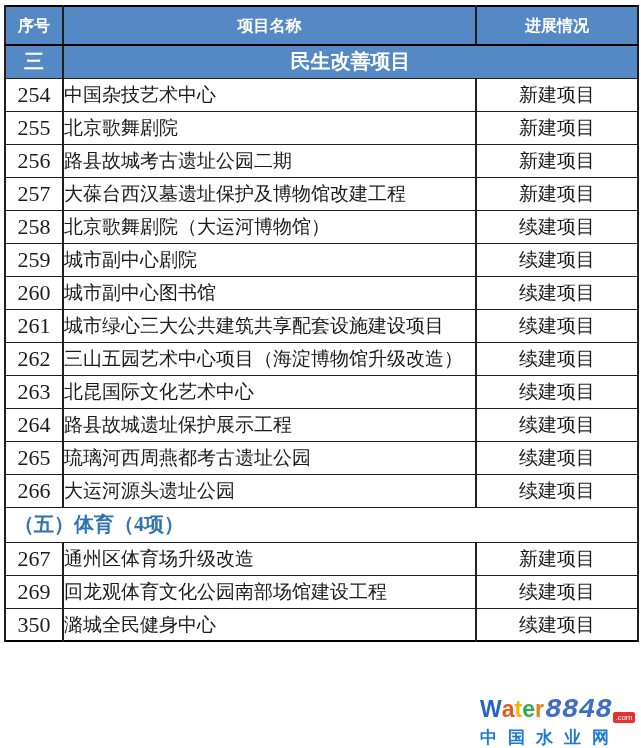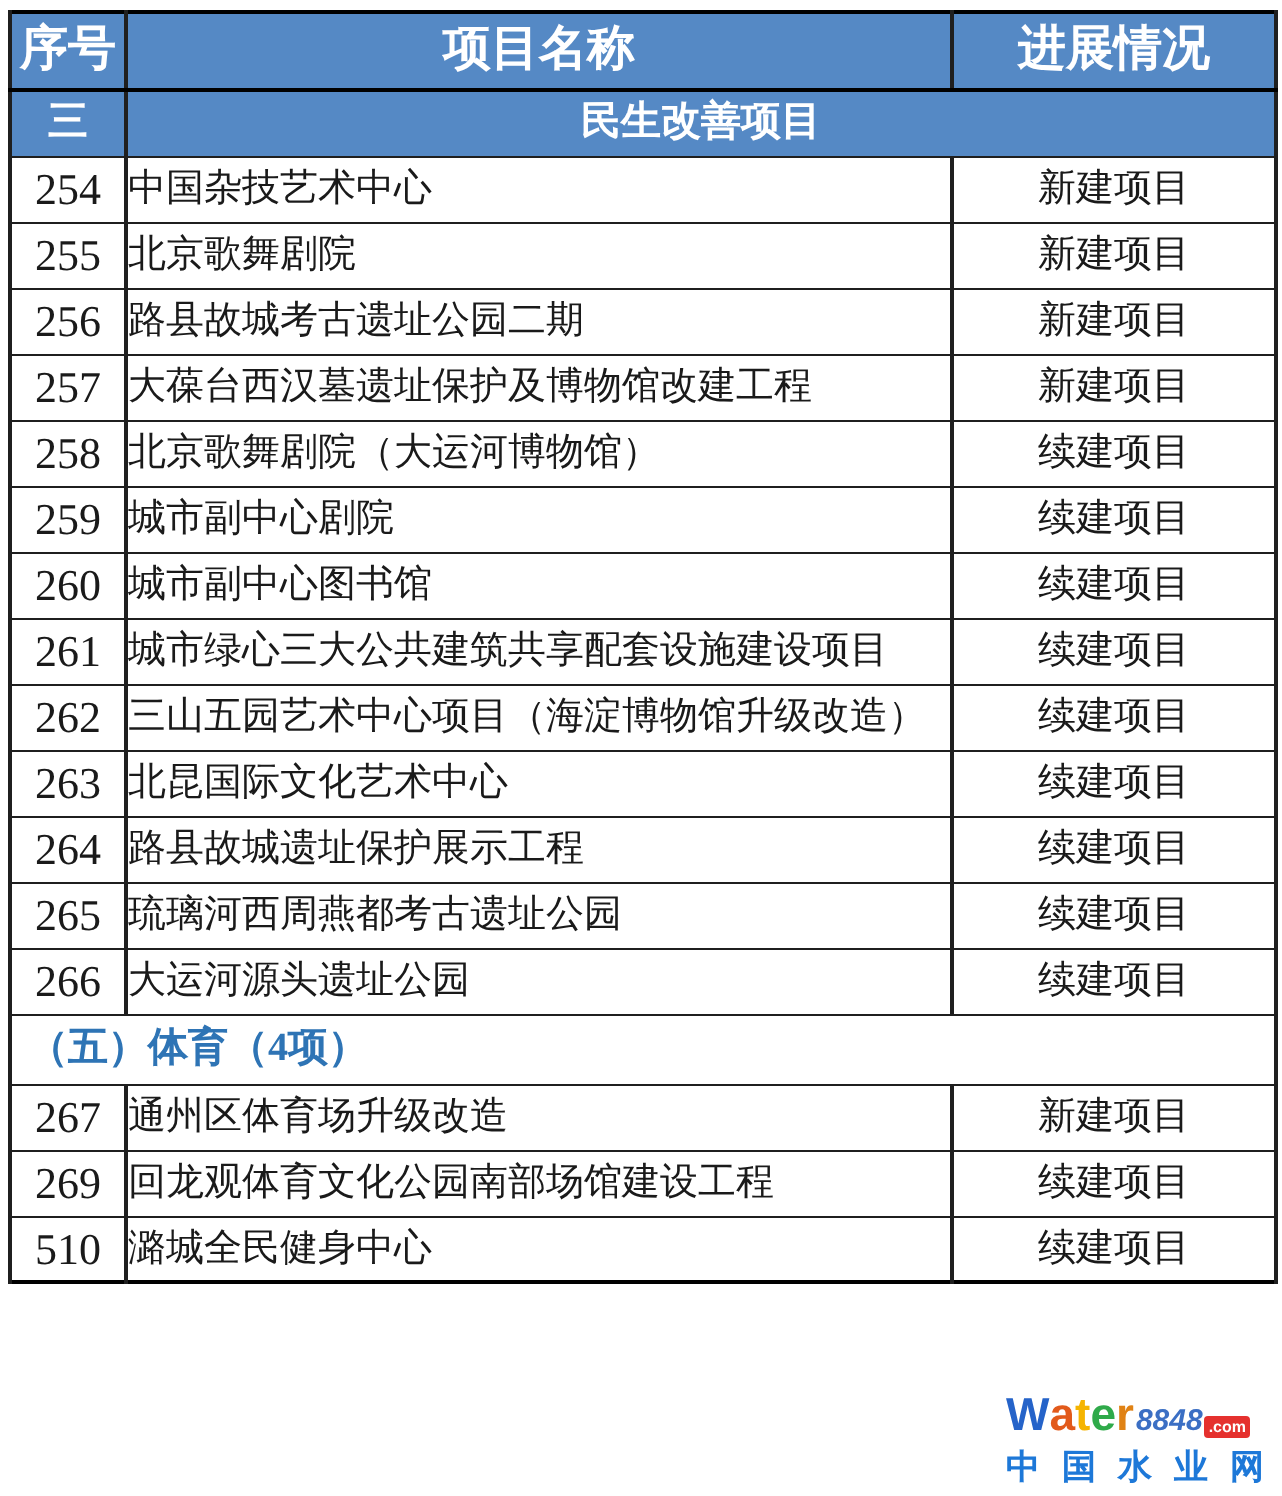--- a/index.html
+++ b/index.html
@@ -28,55 +28,55 @@
     border-bottom:1px solid var(--border);
     border-left:2px solid var(--border);
     border-right:2px solid var(--border);
     box-sizing:border-box;
     vertical-align:middle;
     font-size:19px;
     line-height:1.35;
   }
   tr.header-row th{
     height:39px;background:var(--header-bg);color:var(--header-text);
-    font-weight:bold;font-size:24px;text-align:center;
+    font-weight:bold;font-size:16px;text-align:center;
     border-bottom:2px solid #000;
   }
   tr.section-row td{
     height:33px;background:var(--header-bg);color:var(--header-text);
     font-weight:bold;font-size:20px;
   }
   td.sec-no{text-align:center;}
   td.sec-title{text-align:center;padding:2px 8px;}
   tr.group-row td{
     height:35px;color:var(--group-title-text);
     font-weight:bold;font-size:20px;text-align:left;padding:2px 8px;
     background:#ffffff;
   }
   tr.data-row td{height:33px;background:#ffffff;}
   td.c-no{text-align:center;font-size:22px;}
   td.c-name{text-align:left;padding:2px 0;}
   td.c-status{text-align:center;}
   .watermark{
-    position:absolute;left:503px;top:694px;width:138px;z-index:5;
+    position:absolute;left:480px;top:694px;width:138px;z-index:5;
   }
   .wm-line1{
     display:flex;align-items:baseline;white-space:nowrap;
     font-family:"Liberation Sans","DejaVu Sans",sans-serif;
     font-weight:bold;font-size:23px;
     text-shadow:1px 1px 0 #fff,-1px -1px 0 #fff,1px -1px 0 #fff,-1px 1px 0 #fff;
   }
   .wm-brand span{display:inline-block;}
   .wm-8848{
-    font-family:Liberation Sans, sans-serif;
-    font-style:italic;font-weight:bold;font-size:15px;
+    font-family:Liberation Mono, monospace;
+    font-style:italic;font-weight:bold;font-size:28px;
     color:var(--brand-number-color);margin-left:1px;
   }
   .wm-com{
-    background:var(--tld-bg);color:#ffffff;font-size:8px;font-weight:bold;
+    background:var(--tld-bg);color:#ffffff;font-size:8px;font-weight:normal;
     font-family:"Liberation Sans","DejaVu Sans",sans-serif;
     padding:1px 2px;border-radius:2px;margin-left:1px;text-shadow:none;
     align-self:flex-end;margin-bottom:2px;
   }
   .wm-line2{
     margin-top:1px;white-space:nowrap;overflow:hidden;
     font-family:"Liberation Sans","DejaVu Sans",sans-serif;
     font-weight:bold;font-size:17px;letter-spacing:11px;
     color:var(--tagline-color);
     text-shadow:1px 1px 0 #fff,-1px -1px 0 #fff,1px -1px 0 #fff,-1px 1px 0 #fff;
@@ -175,21 +175,21 @@
         <td class="c-no">267</td>
         <td class="c-name">通州区体育场升级改造</td>
         <td class="c-status">新建项目</td>
       </tr>
       <tr class="data-row">
         <td class="c-no">269</td>
         <td class="c-name">回龙观体育文化公园南部场馆建设工程</td>
         <td class="c-status">续建项目</td>
       </tr>
       <tr class="data-row">
-        <td class="c-no">510</td>
+        <td class="c-no">350</td>
         <td class="c-name">潞城全民健身中心</td>
         <td class="c-status">续建项目</td>
       </tr>
     </tbody>
 </table>
 
 <div class="watermark">
   <div class="wm-line1">
     <span class="wm-brand" id="wm-brand"><span style="color: rgb(37, 99, 201);">W</span><span style="color: rgb(226, 90, 27);">a</span><span style="color: rgb(245, 180, 0);">t</span><span style="color: rgb(47, 170, 74);">e</span><span style="color: rgb(224, 130, 20);">r</span></span>
     <span class="wm-8848">8848</span>

